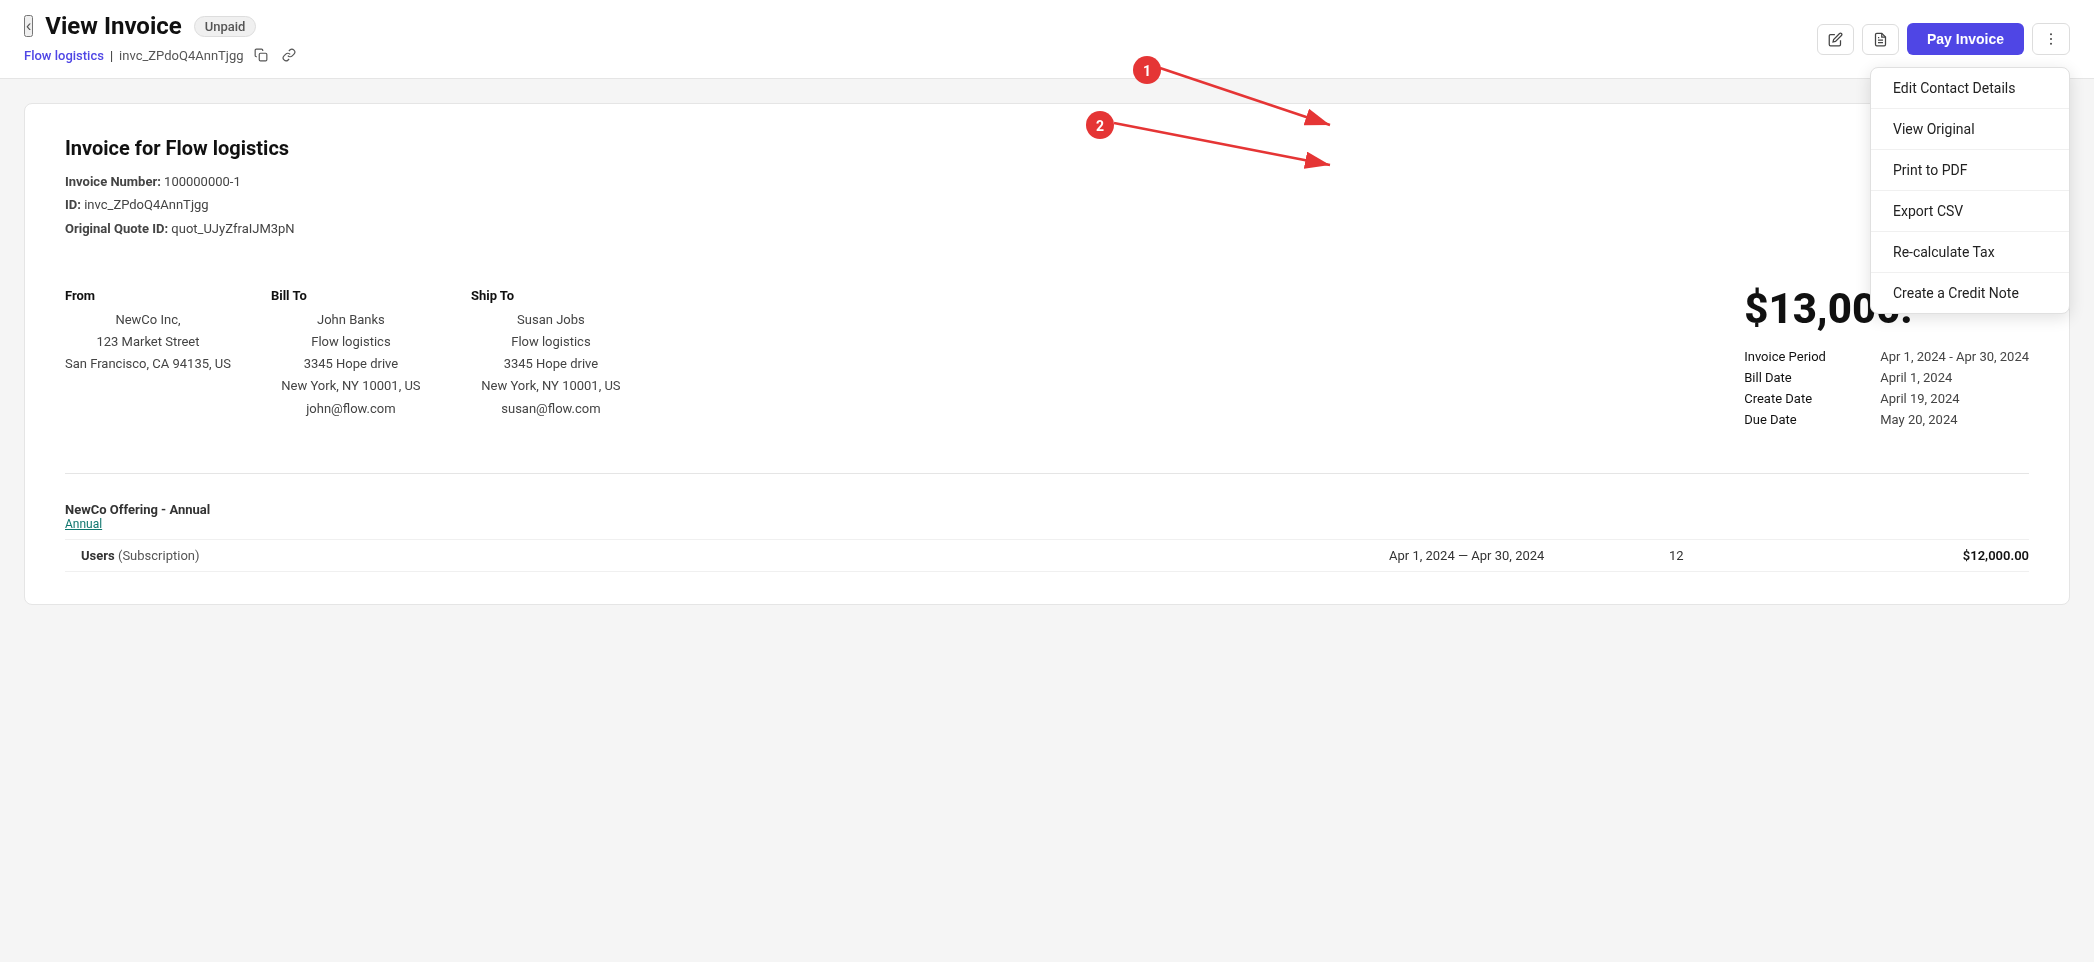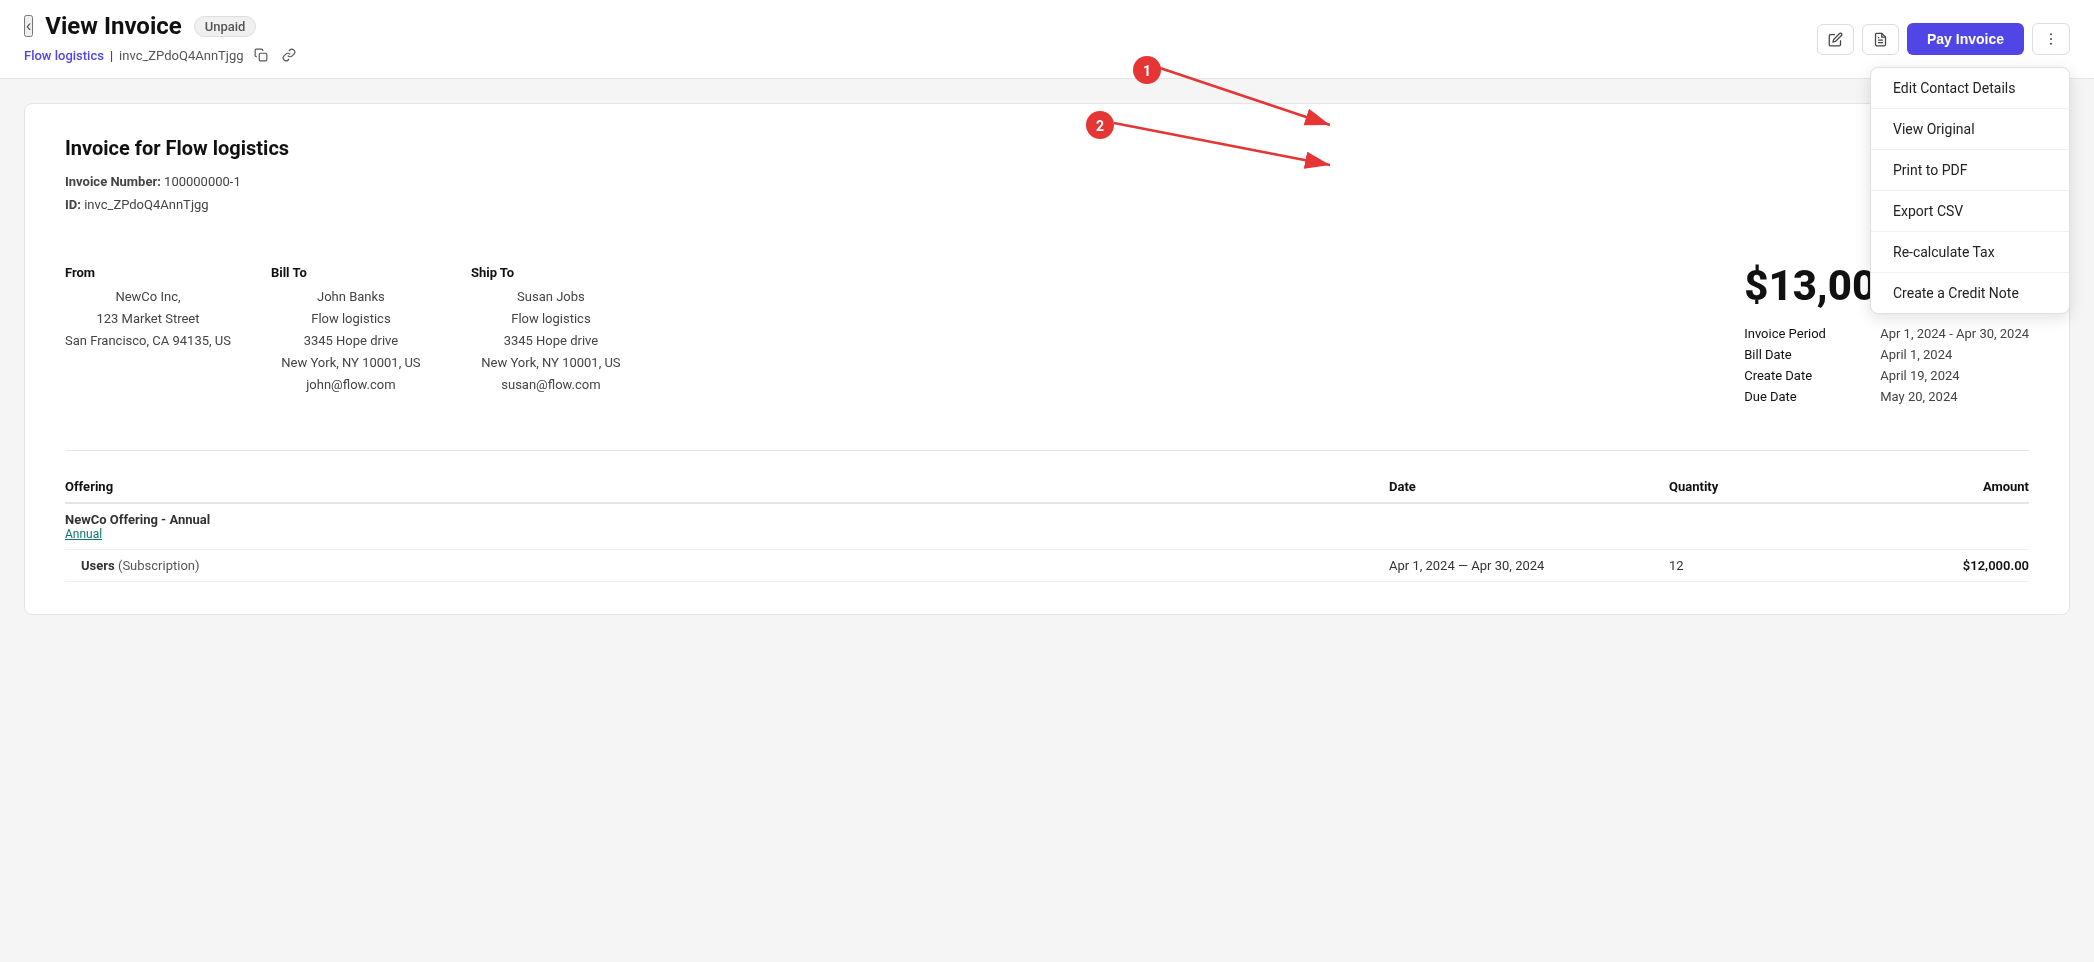--- a/index.html
+++ b/index.html
@@ -133,20 +133,21 @@
 
 <div class="main">
   <div class="invoice-card">
 
     <div style="position:relative;">
       <div class="invoice-header">
         <div class="invoice-title">Invoice for Flow logistics</div>
         <div class="invoice-meta">
           <div><span class="label">Invoice Number:</span> <span>100000000-1</span></div>
           <div><span class="label">ID:</span> <span>invc_ZPdoQ4AnnTjgg</span></div>
+          <div><span class="label">Original Quote ID:</span> <span>quot_UJyZfraIJM3pN</span></div>
         </div>
       </div>
 
       <div style="position:absolute; top:0; right:0;">
         <div class="newco-logo">
           <span class="newco-n">N</span><span class="newco-e">E</span><span class="newco-w">W</span><span class="newco-c">C</span><span class="newco-o">O</span>
         </div>
       </div>
     </div>
 
@@ -202,26 +203,20 @@
           </div>
           <div class="detail-row">
             <span class="detail-label">Due Date</span>
             <span class="detail-value">May 20, 2024</span>
           </div>
         </div>
       </div>
     </div>
 
     <div class="offerings-section">
-      <div class="table-header">
-        <span>Offering</span>
-        <span>Date</span>
-        <span>Quantity</span>
-        <span style="text-align:right;">Amount</span>
-      </div>
 
       <div class="table-row">
         <div>
           <div class="offering-name">NewCo Offering - Annual</div>
           <div class="offering-sub">Annual</div>
         </div>
         <div></div>
         <div></div>
         <div></div>
       </div>

